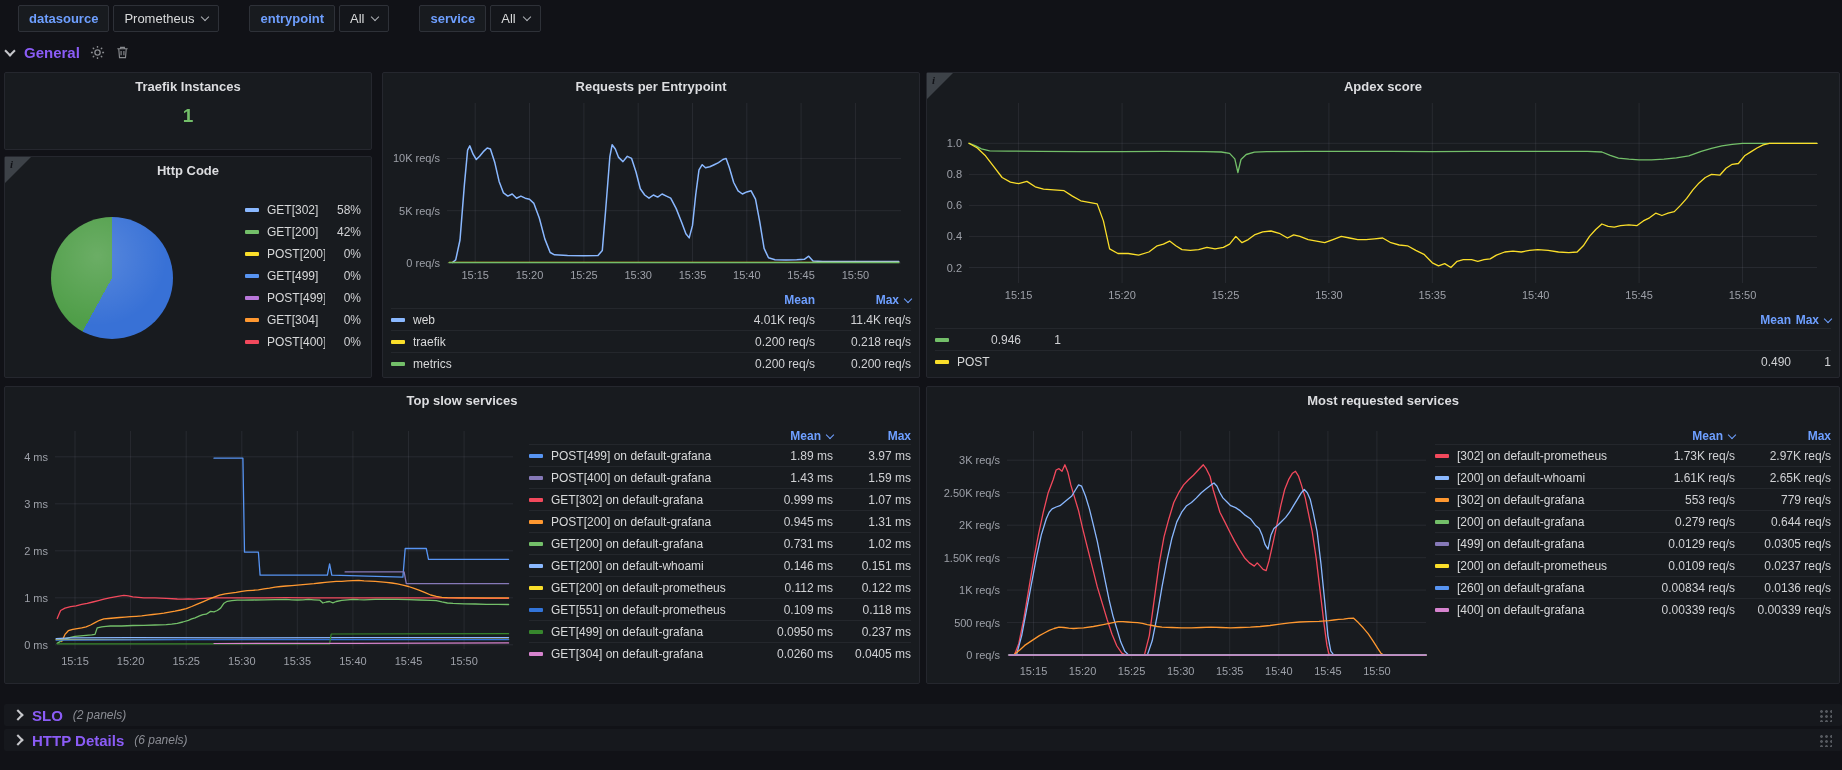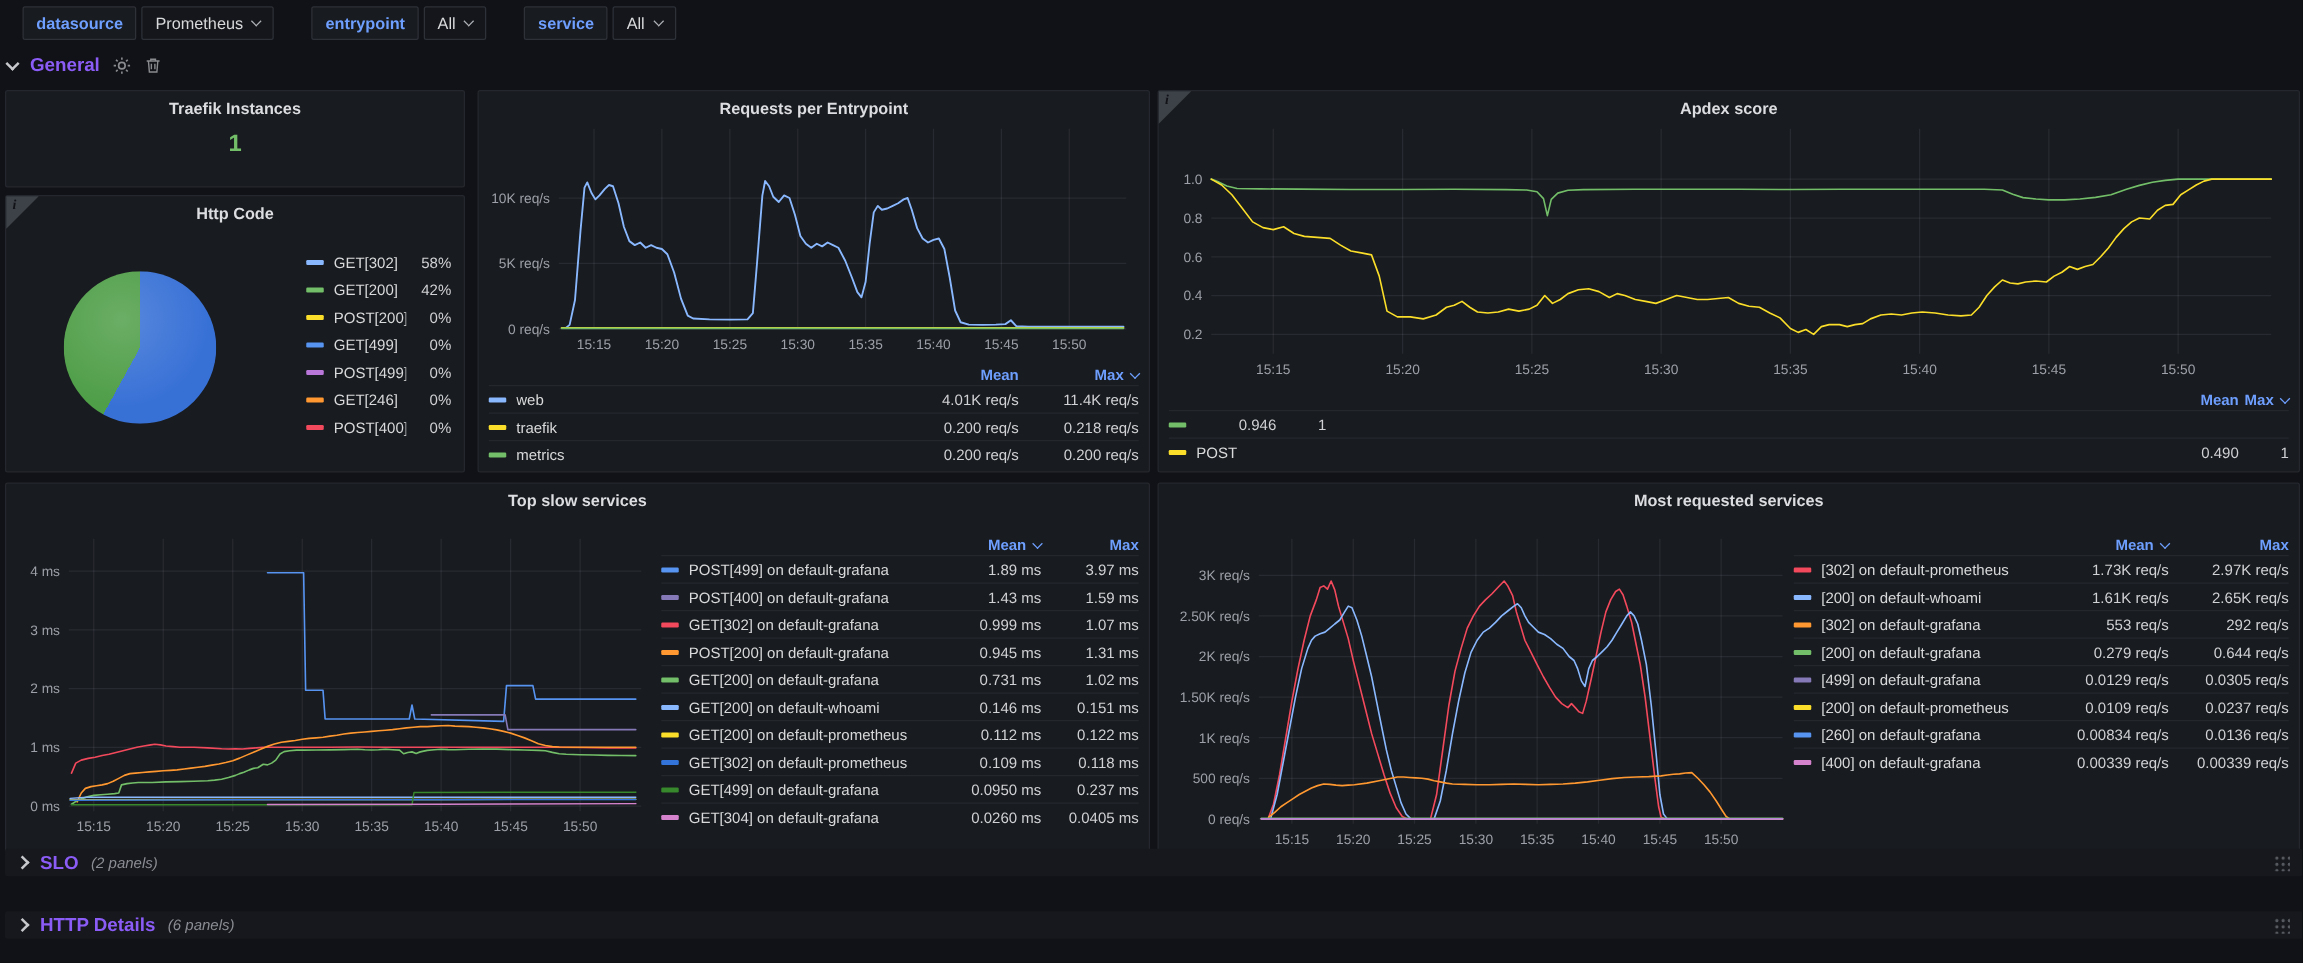--- a/index.html
+++ b/index.html
@@ -115,21 +115,21 @@
           <span class="lg-l">GET[499]</span>
           <span class="lg-v" style="width:36px">0%</span>
         </div>
         <div class="lg-row">
           <i class="sw" style="background:#b877d9"></i>
           <span class="lg-l">POST[499]</span>
           <span class="lg-v" style="width:36px">0%</span>
         </div>
         <div class="lg-row">
           <i class="sw" style="background:#ff9830"></i>
-          <span class="lg-l">GET[246]</span>
+          <span class="lg-l">GET[304]</span>
           <span class="lg-v" style="width:36px">0%</span>
         </div>
         <div class="lg-row">
           <i class="sw" style="background:#f2495c"></i>
           <span class="lg-l">POST[400]</span>
           <span class="lg-v" style="width:36px">0%</span>
         </div>
       </div>
   </div>
 
@@ -324,21 +324,21 @@
           <span class="lg-v" style="width:78px">0.151 ms</span>
         </div>
         <div class="lg-row">
           <i class="sw" style="background:#fade2a"></i>
           <span class="lg-l">GET[200] on default-prometheus</span>
           <span class="lg-v" style="width:74px">0.112 ms</span>
           <span class="lg-v" style="width:78px">0.122 ms</span>
         </div>
         <div class="lg-row">
           <i class="sw" style="background:#3274d9"></i>
-          <span class="lg-l">GET[302] on default-prometheus</span>
+          <span class="lg-l">GET[551] on default-prometheus</span>
           <span class="lg-v" style="width:74px">0.109 ms</span>
           <span class="lg-v" style="width:78px">0.118 ms</span>
         </div>
         <div class="lg-row">
           <i class="sw" style="background:#37872d"></i>
           <span class="lg-l">GET[499] on default-grafana</span>
           <span class="lg-v" style="width:74px">0.0950 ms</span>
           <span class="lg-v" style="width:78px">0.237 ms</span>
         </div>
         <div class="lg-row">
@@ -406,21 +406,21 @@
         <div class="lg-row">
           <i class="sw" style="background:#8ab8ff"></i>
           <span class="lg-l">[200] on default-whoami</span>
           <span class="lg-v" style="width:98px">1.61K req/s</span>
           <span class="lg-v" style="width:96px">2.65K req/s</span>
         </div>
         <div class="lg-row">
           <i class="sw" style="background:#ff9830"></i>
           <span class="lg-l">[302] on default-grafana</span>
           <span class="lg-v" style="width:98px">553 req/s</span>
-          <span class="lg-v" style="width:96px">292 req/s</span>
+          <span class="lg-v" style="width:96px">779 req/s</span>
         </div>
         <div class="lg-row">
           <i class="sw" style="background:#73bf69"></i>
           <span class="lg-l">[200] on default-grafana</span>
           <span class="lg-v" style="width:98px">0.279 req/s</span>
           <span class="lg-v" style="width:96px">0.644 req/s</span>
         </div>
         <div class="lg-row">
           <i class="sw" style="background:#8679b8"></i>
           <span class="lg-l">[499] on default-grafana</span>
@@ -441,21 +441,21 @@
         </div>
         <div class="lg-row">
           <i class="sw" style="background:#d683ce"></i>
           <span class="lg-l">[400] on default-grafana</span>
           <span class="lg-v" style="width:98px">0.00339 req/s</span>
           <span class="lg-v" style="width:96px">0.00339 req/s</span>
         </div>
       </div>
   </div>
 
-  <div class="row-bar" style="left:4px;top:679px;width:1818px;height:22px;">
+  <div class="row-bar" style="left:4px;top:704px;width:1818px;height:22px;">
     <i class="row-chev right"></i>
     <span class="row-title">SLO</span>
     <span class="row-count">(2 panels)</span>
     <span class="drag-dots"></span>
   </div>
 
   <div class="row-bar" style="left:4px;top:729px;width:1818px;height:22px;">
     <i class="row-chev right"></i>
     <span class="row-title">HTTP Details</span>
     <span class="row-count">(6 panels)</span>

